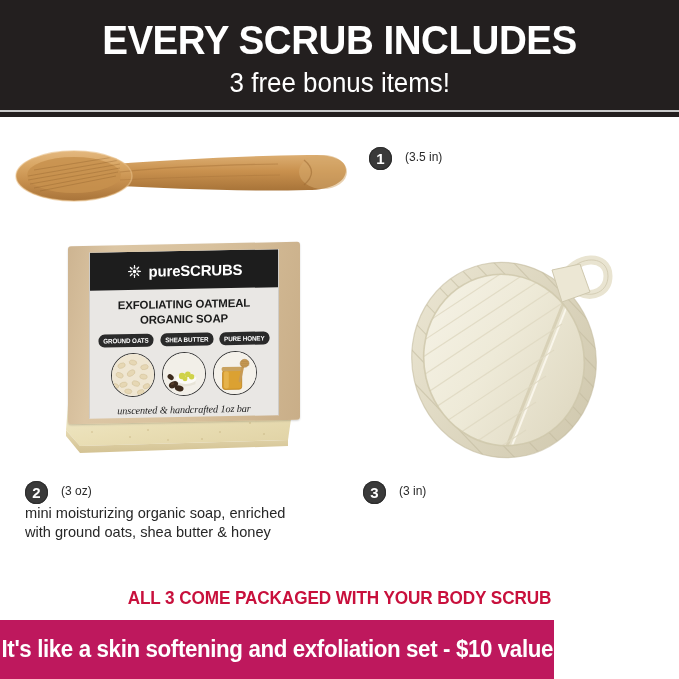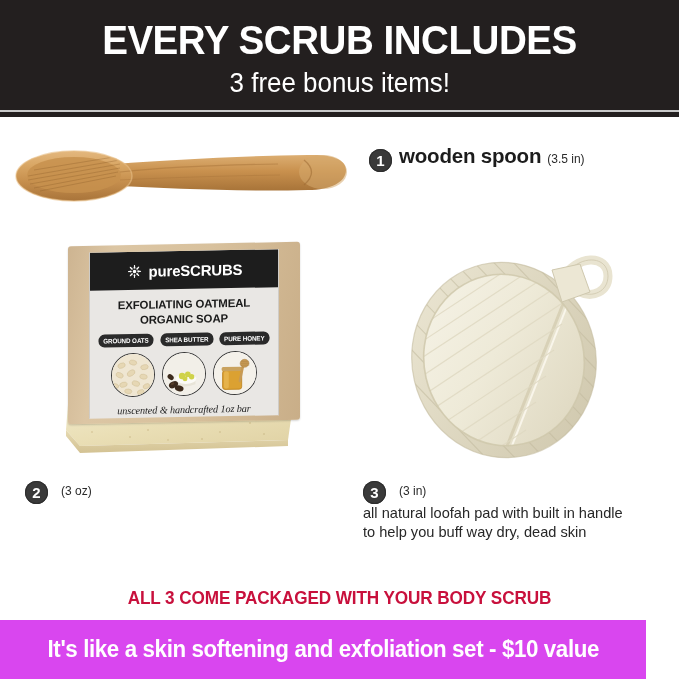--- a/index.html
+++ b/index.html
@@ -149,22 +149,22 @@
 
   
   .tagline {
     position:absolute; left:0; top:588px; width:679px;
     text-align:center;
     color:#c8103c; font-size:17.5px; font-weight:bold;
     letter-spacing:-0.1px;
     transform:scaleX(0.98);
   }
   .value-banner {
-    position:absolute; left:0; top:620px; width:646px; height:59px;
-    background:#d946ef;
+    position:absolute; left:0; top:620px; width:554px; height:59px;
+    background:#be185d;
     display:flex; align-items:center; justify-content:center;
   }
   .value-text {
     color:#ffffff; font-size:23.5px; font-weight:bold;
     letter-spacing:-0.4px; white-space:nowrap;
     transform:scaleX(0.95);
   }
 </style>
 </head>
 <body>
@@ -214,21 +214,20 @@
     <path d="M112,38 C150,36 210,34 272,33" stroke="#a87439" stroke-width="1" fill="none" opacity=".4"></path>
     <path d="M296,18 C306,26 306,34 296,43" stroke="#9c6a33" stroke-width="1.3" fill="none" opacity=".55"></path>
 
     <ellipse cx="66" cy="34" rx="58" ry="25" fill="none" stroke="#e8c089" stroke-width="1.4" opacity=".6"></ellipse>
   </svg>
 </div>
 
 <div class="item1-text">
   <div class="item-head">
     <span class="num-badge">1</span>
-    <span class="item-title">wooden spoon</span>
     <span class="item-size">(3.5 in)</span>
   </div>
 </div>
 
 <div class="soap-wrap">
 
   <svg class="soap-bar-3d" width="250" height="62" viewBox="0 0 250 62">
     <defs>
       <linearGradient id="soapTop" x1="0" y1="0" x2="1" y2="1">
         <stop offset="0%" stop-color="#efe8c8"></stop>
@@ -377,20 +376,22 @@
       <div class="soap-foot">unscented &amp; handcrafted 1oz bar</div>
     </div>
   </div>
 </div>
 
 <div class="item2-text">
   <div class="item-head">
     <span class="num-badge">2</span>
     <span class="item-size">(3 oz)</span>
   </div>
+  <div class="item-desc">mini moisturizing organic soap, enriched
+with ground oats, shea butter &amp; honey</div>
 </div>
 
 <div class="loofah-wrap">
   <svg width="250" height="230" viewBox="0 0 250 230">
     <defs>
       <linearGradient id="loofG" x1="0" y1="0" x2="1" y2="1">
         <stop offset="0%" stop-color="#f6f3e7"></stop>
         <stop offset="45%" stop-color="#eeead8"></stop>
         <stop offset="100%" stop-color="#dcd5bd"></stop>
       </linearGradient>
@@ -467,21 +468,19 @@
 
     <path d="M148,30 L176,24 L186,52 L158,62 Z" fill="#ece7d4" stroke="#cfc8ae" stroke-width="1"></path>
   </svg>
 </div>
 
 <div class="item3-text">
   <div class="item-head">
     <span class="num-badge">3</span>
     <span class="item-size">(3 in)</span>
   </div>
-  <div class="item-desc">all natural loofah pad with built in handle
-to help you buff way dry, dead skin</div>
 </div>
 
 <div class="tagline">ALL 3 COME PACKAGED WITH YOUR BODY SCRUB</div>
 
 <div class="value-banner">
   <span class="value-text">It's like a skin softening and exfoliation set - $10 value</span>
 </div>
 
 </body></html>

